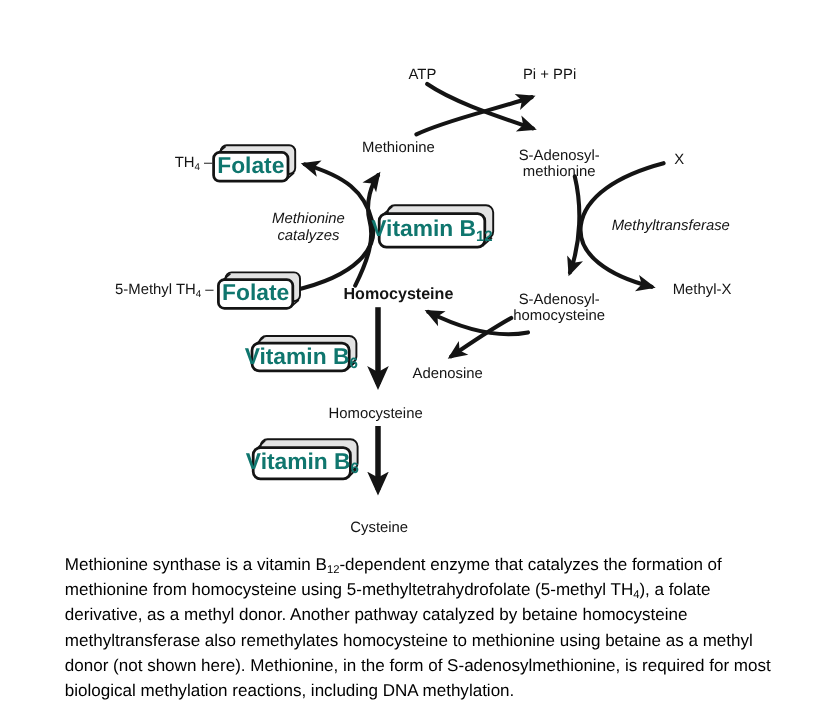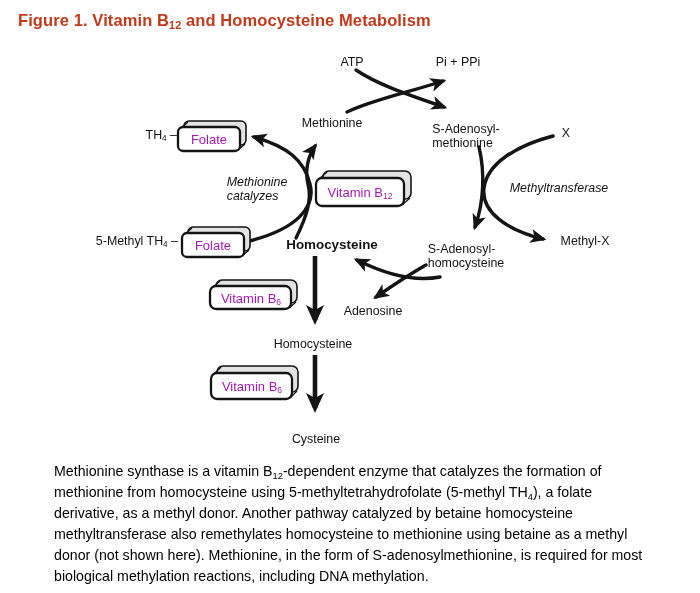--- a/index.html
+++ b/index.html
@@ -2,36 +2,35 @@
 <html><head>
 <meta charset="utf-8">
 <style>
   html,body{margin:0;padding:0;background:#fff;}
   #page{position:relative;width:700px;height:593px;background:#ffffff;overflow:hidden;
         font-family:"Liberation Sans",sans-serif;color:#141414;}
   .figure-title{position:absolute;left:18px;top:11px;font-size:16.5px;font-weight:bold;
         color:#c13a1c;letter-spacing:0.1px;white-space:nowrap;}
   svg.canvas{position:absolute;left:0;top:0;}
   .lbl{position:absolute;font-size:12.4px;line-height:14px;color:#141414;white-space:nowrap;
-        transform:translate(-50%,-50%);}
+        transform:translate(-50%,-50%);text-align:center;}
   .lbl.bold{font-weight:bold;font-size:13.4px;}
   .lbl.italic{font-style:italic;}
   .lbl.right{transform:translate(-100%,-50%);text-align:right;}
-  .boxlbl{position:absolute;font-size:13px;font-weight:normal;transform:translate(-50%,-50%);
-        white-space:nowrap;color:#a21caf;}
+  .boxlbl{position:absolute;font-size:19px;font-weight:bold;transform:translate(-50%,-50%);
+        white-space:nowrap;color:#0f766e;}
   sub{font-size:0.66em;vertical-align:-0.28em;line-height:0;}
   .caption{position:absolute;left:22px;top:461px;width:665px;font-size:14.2px;
         line-height:21px;color:#000;margin-left:32px;}
 </style>
 </head>
 <body>
 
 <div id="page">
 
-  <div class="figure-title" style="color: rgb(193, 58, 28);"><span>Figure 1. Vitamin B</span><sub>12</sub><span> and Homocysteine Metabolism</span></div>
 
   <svg class="canvas" width="700" height="460" viewBox="0 0 700 460">
     <defs>
       <marker id="ah" markerUnits="userSpaceOnUse" markerWidth="17" markerHeight="15" refX="13" refY="7.5" orient="auto">
         <path d="M0.5,0.5 L16.5,7.5 L0.5,14.5 L4.5,7.5 Z" fill="#141414"></path>
       </marker>
       <marker id="ahBig" markerUnits="userSpaceOnUse" markerWidth="20" markerHeight="18" refX="15" refY="9" orient="auto">
         <path d="M0,0 L20,9 L0,18 L5,9 Z" fill="#141414"></path>
       </marker>
     </defs>

